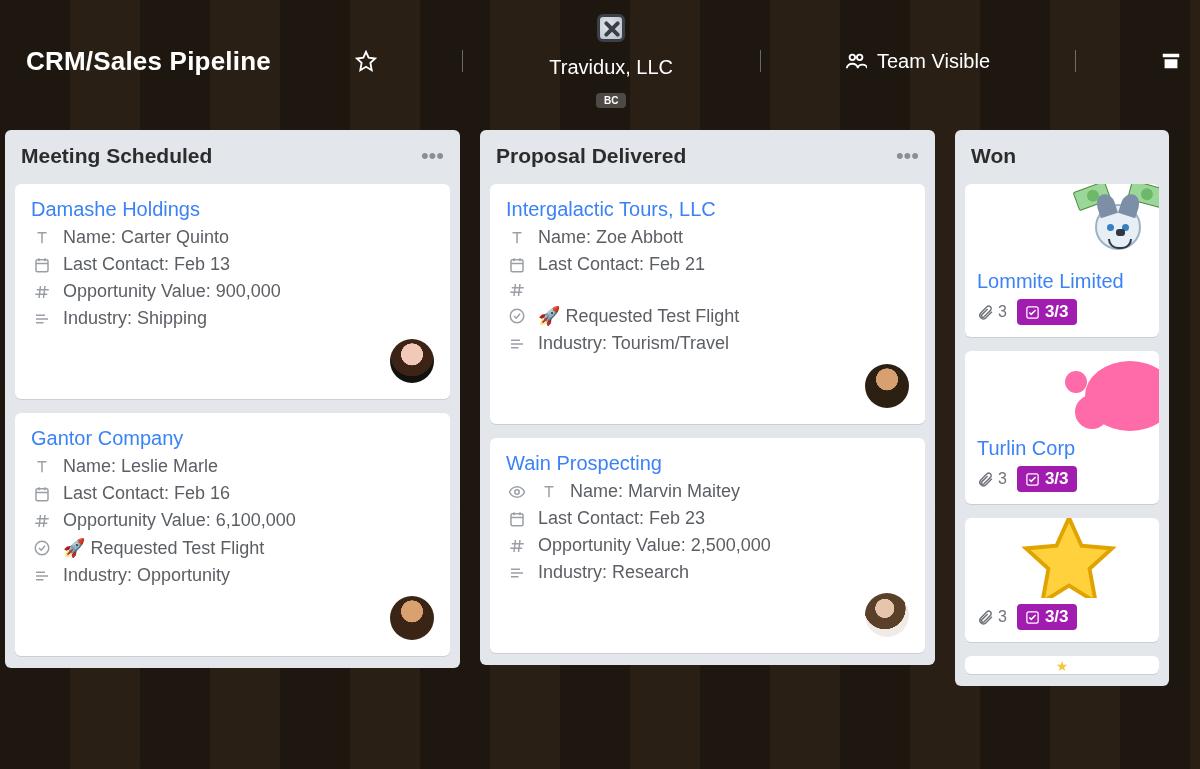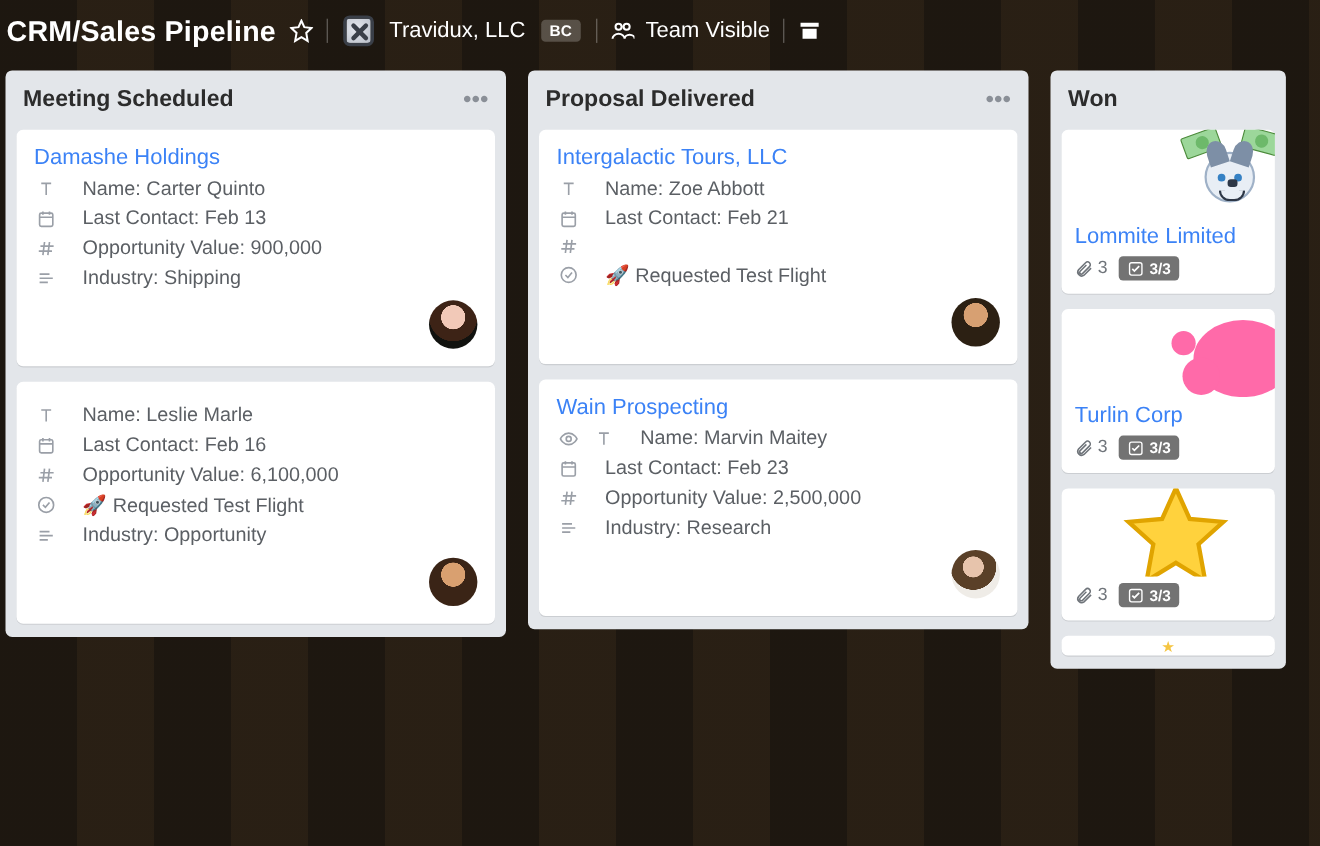--- a/index.html
+++ b/index.html
@@ -14,22 +14,23 @@
     overflow: hidden;
     width: 1200px;
     height: 769px;
   }
 
   
   .board-header {
     display: flex;
     align-items: center;
     gap: 12px;
-    padding: 12px 18px 14px 6px;
+    padding: 12px 18px 14px 26px;
     color: #fff;
+    justify-content: space-between;
   }
   .board-title {
     font-size: 26px;
     font-weight: 700;
     letter-spacing: 0.2px;
   }
   .hdr-divider {
     width: 1px;
     height: 22px;
     background: rgba(255,255,255,0.35);
@@ -40,35 +41,36 @@
     color: #fff;
     font-size: 20px;
     line-height: 1;
     cursor: pointer;
   }
   .org-badge {
     display: inline-flex;
     align-items: center;
     gap: 14px;
     padding: 2px 2px;
+    flex-direction: column;
   }
   .org-logo {
     width: 28px; height: 28px;
     border-radius: 6px;
     background: radial-gradient(circle at 40% 40%, #e6e8ee, #b8bec8);
     position: relative;
     border: 3px solid #3a3f48;
   }
   .org-logo::before, .org-logo::after {
     content: ""; position: absolute; background: #3a3f48; border-radius: 2px;
   }
   .org-logo::before { width: 20px; height: 4px; top: 10px; left: 2px; transform: rotate(45deg); }
   .org-logo::after  { width: 20px; height: 4px; top: 10px; left: 2px; transform: rotate(-45deg); }
   .org-name { font-size: 20px; font-weight: 500; }
-  .org-tag { font-size: 14px; font-weight: 600; padding: 2px 8px; border-radius: 4px; background: rgba(255,255,255,0.22); }
+  .org-tag { font-size: 10px; font-weight: 600; padding: 2px 8px; border-radius: 4px; background: rgba(255,255,255,0.22); }
 
   .vis-btn { gap: 10px; }
   .vis-icon svg { width: 22px; height: 22px; display: block; }
   .vis-label { font-size: 20px; }
 
   .star-icon svg, .archive-icon svg { width: 22px; height: 22px; display: block; }
 
   
   .board {
     display: flex;
@@ -109,32 +111,32 @@
     height: 80px;
     position: relative;
     margin: -10px -12px 6px -12px;
     overflow: hidden;
   }
   .card-title { font-size: 20px; font-weight: 500; color: #3b82f6; }
   .card-fields { margin-top: 6px; display: flex; flex-direction: column; gap: 6px; }
   .field { display: flex; align-items: center; gap: 10px; color: #707070; font-size: 18px; }
   .field .ficon { width: 22px; display: inline-flex; justify-content: center; color: #9a9fa7; }
   .field .ficon svg { width: 18px; height: 18px; display: block; }
-  .field-text { color: #5b5f64; margin-left: 12px; }
+  .field-text { color: #5b5f64; }
   .card-footer { display: flex; justify-content: flex-end; margin-top: 10px; }
   .avatar { width: 44px; height: 44px; border-radius: 50%; background: #ccc; display: inline-block; }
   .avatar1 { background: radial-gradient(circle at 50% 35%, #f2c9b8 0 30%, #3d2316 31% 60%, #11120f 61% 100%); }
   .avatar2 { background: radial-gradient(circle at 50% 35%, #d9a070 0 30%, #3a2416 31% 100%); }
   .avatar3 { background: radial-gradient(circle at 50% 35%, #d7a072 0 30%, #2c2013 31% 100%); }
   .avatar4 { background: radial-gradient(circle at 45% 35%, #e7c4ac 0 25%, #5a4028 26% 55%, #efece7 56% 100%); }
 
   .badges-row { display: flex; align-items: center; gap: 10px; margin-top: 6px; }
   .attachment-badge { display: inline-flex; align-items: center; gap: 4px; color: #6f747a; font-size: 16px; }
   .attachment-badge svg { width: 17px; height: 17px; display: block; }
-  .checklist-badge { display: inline-flex; align-items: center; gap: 5px; background: #737373; color: #fff; border-radius: 4px; padding: 3px 8px; font-size: 14px; font-weight: 600; }
+  .checklist-badge { display: inline-flex; align-items: center; gap: 5px; background: #a21caf; color: #fff; border-radius: 4px; padding: 3px 8px; font-size: 17px; font-weight: 600; }
   .checklist-badge svg { width: 15px; height: 15px; display: block; }
 
   
   .sticker { position: absolute; }
   .sticker-husky { right: 8px; top: 2px; width: 70px; height: 70px; }
   .sticker-husky .face { position:absolute; left:14px; top:18px; width:46px; height:46px; background:#e8eef5; border-radius:50%; border:2px solid #9fb1c7; }
   .sticker-husky .ear { position:absolute; width:18px; height:22px; background:#7d8fa6; border-radius:50% 50% 0 0; top:-12px; }
   .sticker-husky .ear.l { left:0; transform: rotate(-18deg); }
   .sticker-husky .ear.r { right:0; transform: rotate(18deg); }
   .sticker-husky .eye { position:absolute; width:7px; height:7px; background:#3581c4; border-radius:50%; top:18px; }
@@ -278,20 +280,21 @@
               </span>
             <span class="field-text"><span>Industry:</span> <span>Shipping</span></span>
           </div>
         </div>
         <div class="card-footer">
             <span class="avatar avatar1"></span>
           </div>
       </div>
 
       <div class="card">
+        <div class="card-title">Gantor Company</div>
         <div class="card-fields">
           <div class="field">
             <span class="ficon">
                 <svg>
                   <use href="#i-text"></use>
                 </svg>
               </span>
             <span class="field-text"><span>Name:</span> <span>Leslie Marle</span></span>
           </div>
           <div class="field">
@@ -367,20 +370,28 @@
                 </svg>
               </span>
           </div>
           <div class="field">
             <span class="ficon">
                 <svg>
                   <use href="#i-check"></use>
                 </svg>
               </span>
             <span class="field-text">🚀 Requested Test Flight</span>
+          </div>
+          <div class="field">
+            <span class="ficon">
+                <svg>
+                  <use href="#i-lines"></use>
+                </svg>
+              </span>
+            <span class="field-text"><span>Industry:</span> <span>Tourism/Travel</span></span>
           </div>
         </div>
         <div class="card-footer">
             <span class="avatar avatar3"></span>
           </div>
       </div>
 
       <div class="card">
         <div class="card-title">Wain Prospecting</div>
         <div class="card-fields">

